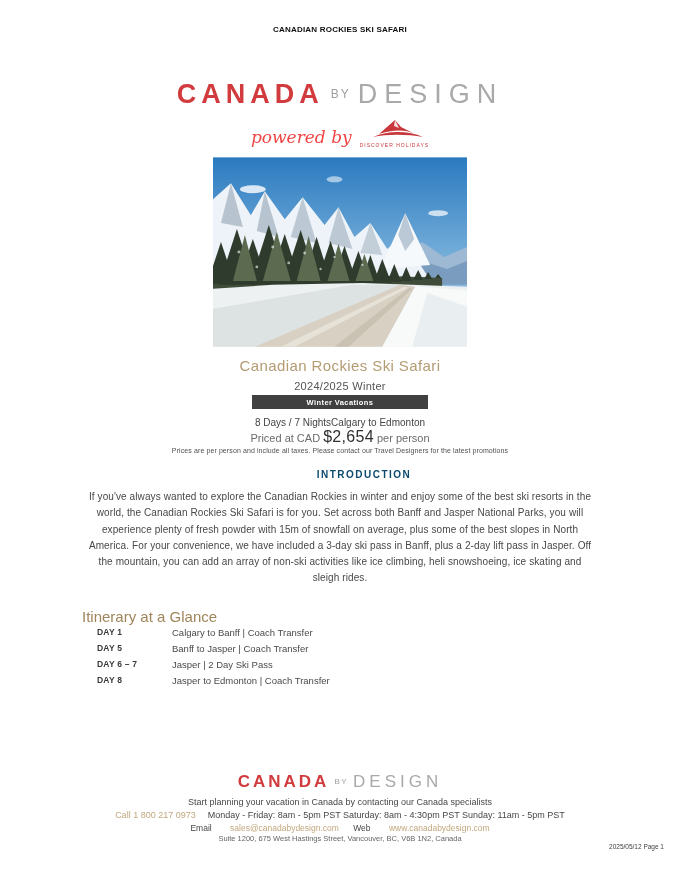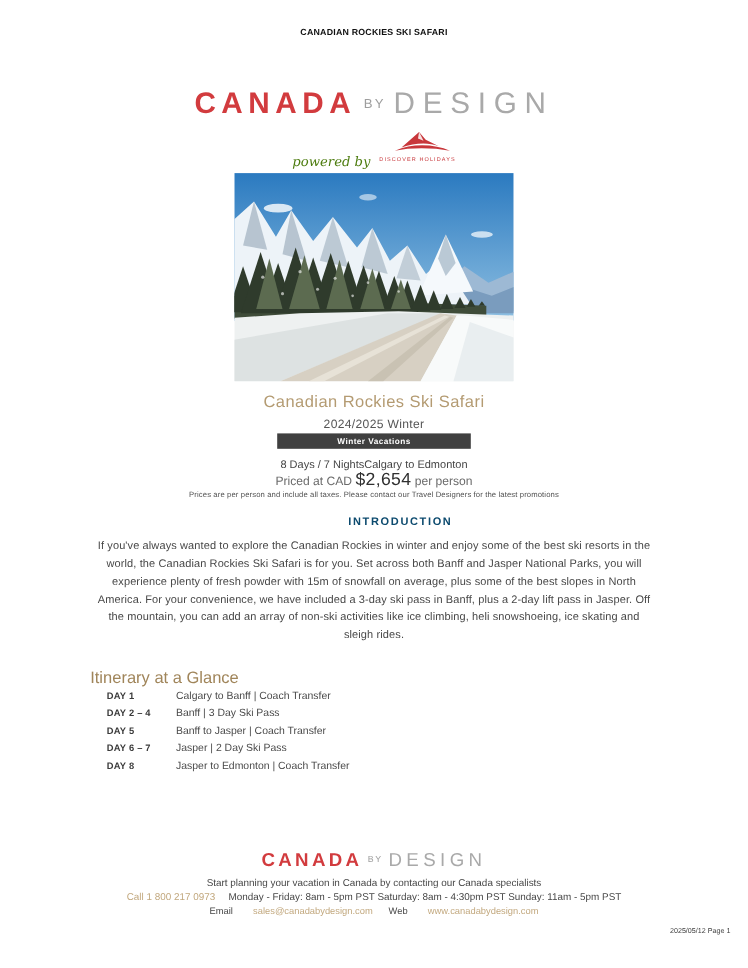--- a/index.html
+++ b/index.html
@@ -9,22 +9,22 @@
 
   
   .doc-header{top:25px;font-size:8px;font-weight:bold;letter-spacing:.2px;color:#0f0f0f;}
 
   
   .brand{top:79px;}
   .brand .canada{font-size:27px;font-weight:bold;letter-spacing:5px;color:#d23b3e;}
   .brand .by{font-size:12px;letter-spacing:2px;color:#9e9e9e;margin:0 7px;vertical-align:5px;}
   .brand .design{font-size:27px;letter-spacing:7px;color:#a9a9a9;font-weight:normal;}
   .powered{top:118px;display:flex;justify-content:center;align-items:flex-start;gap:8px;}
-  .powered .script{font-family:"DejaVu Serif",serif;font-style:italic;color:#4d7c0f;
-                   font-size:12px;margin-top:22px;}
+  .powered .script{font-family:"DejaVu Serif",serif;font-style:italic;color:#ef4444;
+                   font-size:17px;margin-top:9px;}
   .dh-logo{display:flex;flex-direction:column;align-items:center;}
   .dh-logo .dh-text{font-size:5px;letter-spacing:1px;color:#c8373b;margin-top:-2px;}
 
   
   .hero{position:absolute;top:157px;left:213px;width:254px;height:190px;}
   .hero svg{display:block;}
 
   
   .trip-title{top:357px;font-size:15px;color:#b49b72;letter-spacing:.4px;}
   .trip-season{top:380px;font-size:11px;color:#555555;letter-spacing:.3px;}
@@ -40,21 +40,21 @@
   
   .intro-heading{top:469px;font-size:10px;font-weight:bold;letter-spacing:1.5px;color:#0c4a6e;padding-left:24px;}
   .intro-body{position:absolute;top:489px;left:88px;width:504px;font-size:10px;line-height:1.63;
               color:#474747;text-align:center;letter-spacing:.1px;}
 
   
   .itin-heading{position:absolute;top:608px;left:82px;font-size:15px;font-weight:normal;color:#a0855a;}
   .itin-rows{position:absolute;top:624px;left:97px;}
   .itin-row{display:flex;align-items:center;height:16px;}
   .itin-day{width:63px;font-size:8.5px;font-weight:bold;color:#3a3a3a;letter-spacing:.2px;}
-  .itin-desc{font-size:9.5px;color:#4a4a4a;}
+  .itin-desc{font-size:9.5px;color:#4a4a4a;margin-left:12px;}
 
   
   .foot-brand{top:772px;}
   .foot-brand .canada{font-size:17px;font-weight:bold;letter-spacing:3px;color:#d23b3e;}
   .foot-brand .by{font-size:8px;letter-spacing:1.5px;color:#9e9e9e;margin:0 5px;vertical-align:3px;}
   .foot-brand .design{font-size:17px;letter-spacing:4px;color:#a9a9a9;}
   .foot-tagline{top:797px;font-size:9px;color:#474747;}
   .foot-contact{top:810px;font-size:9px;color:#474747;}
   .foot-contact .call{color:#c2a87e;margin-right:12px;}
   .foot-links{top:823px;font-size:8.5px;color:#474747;}
@@ -181,24 +181,20 @@
   <div class="abs intro-heading">INTRODUCTION</div>
   <div class="intro-body">If you've always wanted to explore the Canadian Rockies in winter and enjoy some of the best ski resorts in the world, the Canadian Rockies Ski Safari is for you. Set across both Banff and Jasper National Parks, you will experience plenty of fresh powder with 15m of snowfall on average, plus some of the best slopes in North America. For your convenience, we have included a 3-day ski pass in Banff, plus a 2-day lift pass in Jasper. Off the mountain, you can add an array of non-ski activities like ice climbing, heli snowshoeing, ice skating and sleigh rides.</div>
 
   <div class="itin-heading">Itinerary at a Glance</div>
   <div class="itin-rows">
     <div class="itin-row">
       <span class="itin-day">DAY 1</span>
       <span class="itin-desc">Calgary to Banff | Coach Transfer</span>
     </div>
     <div class="itin-row">
-      <span class="itin-day">DAY 2 – 4</span>
-      <span class="itin-desc">Banff | 3 Day Ski Pass</span>
-    </div>
-    <div class="itin-row">
       <span class="itin-day">DAY 5</span>
       <span class="itin-desc">Banff to Jasper | Coach Transfer</span>
     </div>
     <div class="itin-row">
       <span class="itin-day">DAY 6 – 7</span>
       <span class="itin-desc">Jasper | 2 Day Ski Pass</span>
     </div>
     <div class="itin-row">
       <span class="itin-day">DAY 8</span>
       <span class="itin-desc">Jasper to Edmonton | Coach Transfer</span>
@@ -211,16 +207,17 @@
   <div class="abs foot-tagline">Start planning your vacation in Canada by contacting our Canada specialists</div>
   <div class="abs foot-contact">
     <span class="call">Call 1 800 217 0973</span><span>Monday - Friday: 8am - 5pm PST Saturday: 8am - 4:30pm PST Sunday: 11am - 5pm PST</span>
   </div>
   <div class="abs foot-links">
     <span>Email</span>
     <a href="#">sales@canadabydesign.com</a>
     <span class="weblabel">Web</span>
     <a href="#">www.canadabydesign.com</a>
   </div>
+  <div class="abs foot-address">Suite 1200, 675 West Hastings Street, Vancouver, BC, V6B 1N2, Canada</div>
 
   <div class="page-note">2025/05/12 Page 1</div>
 
 </div>
 
 </body></html>

